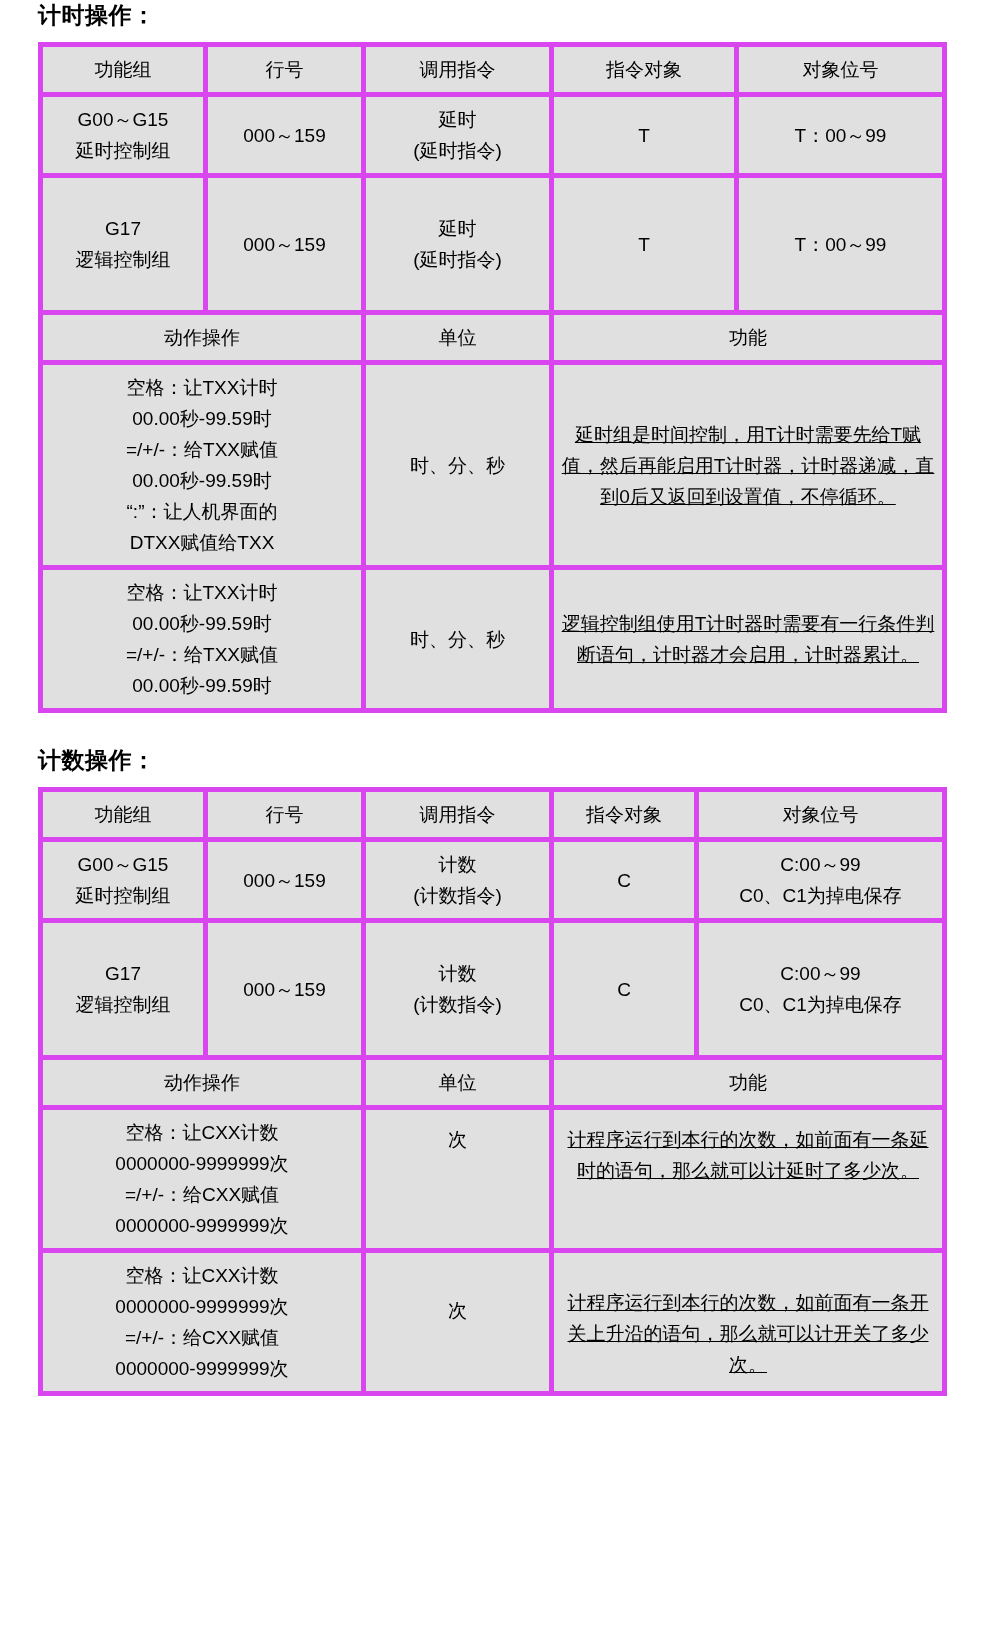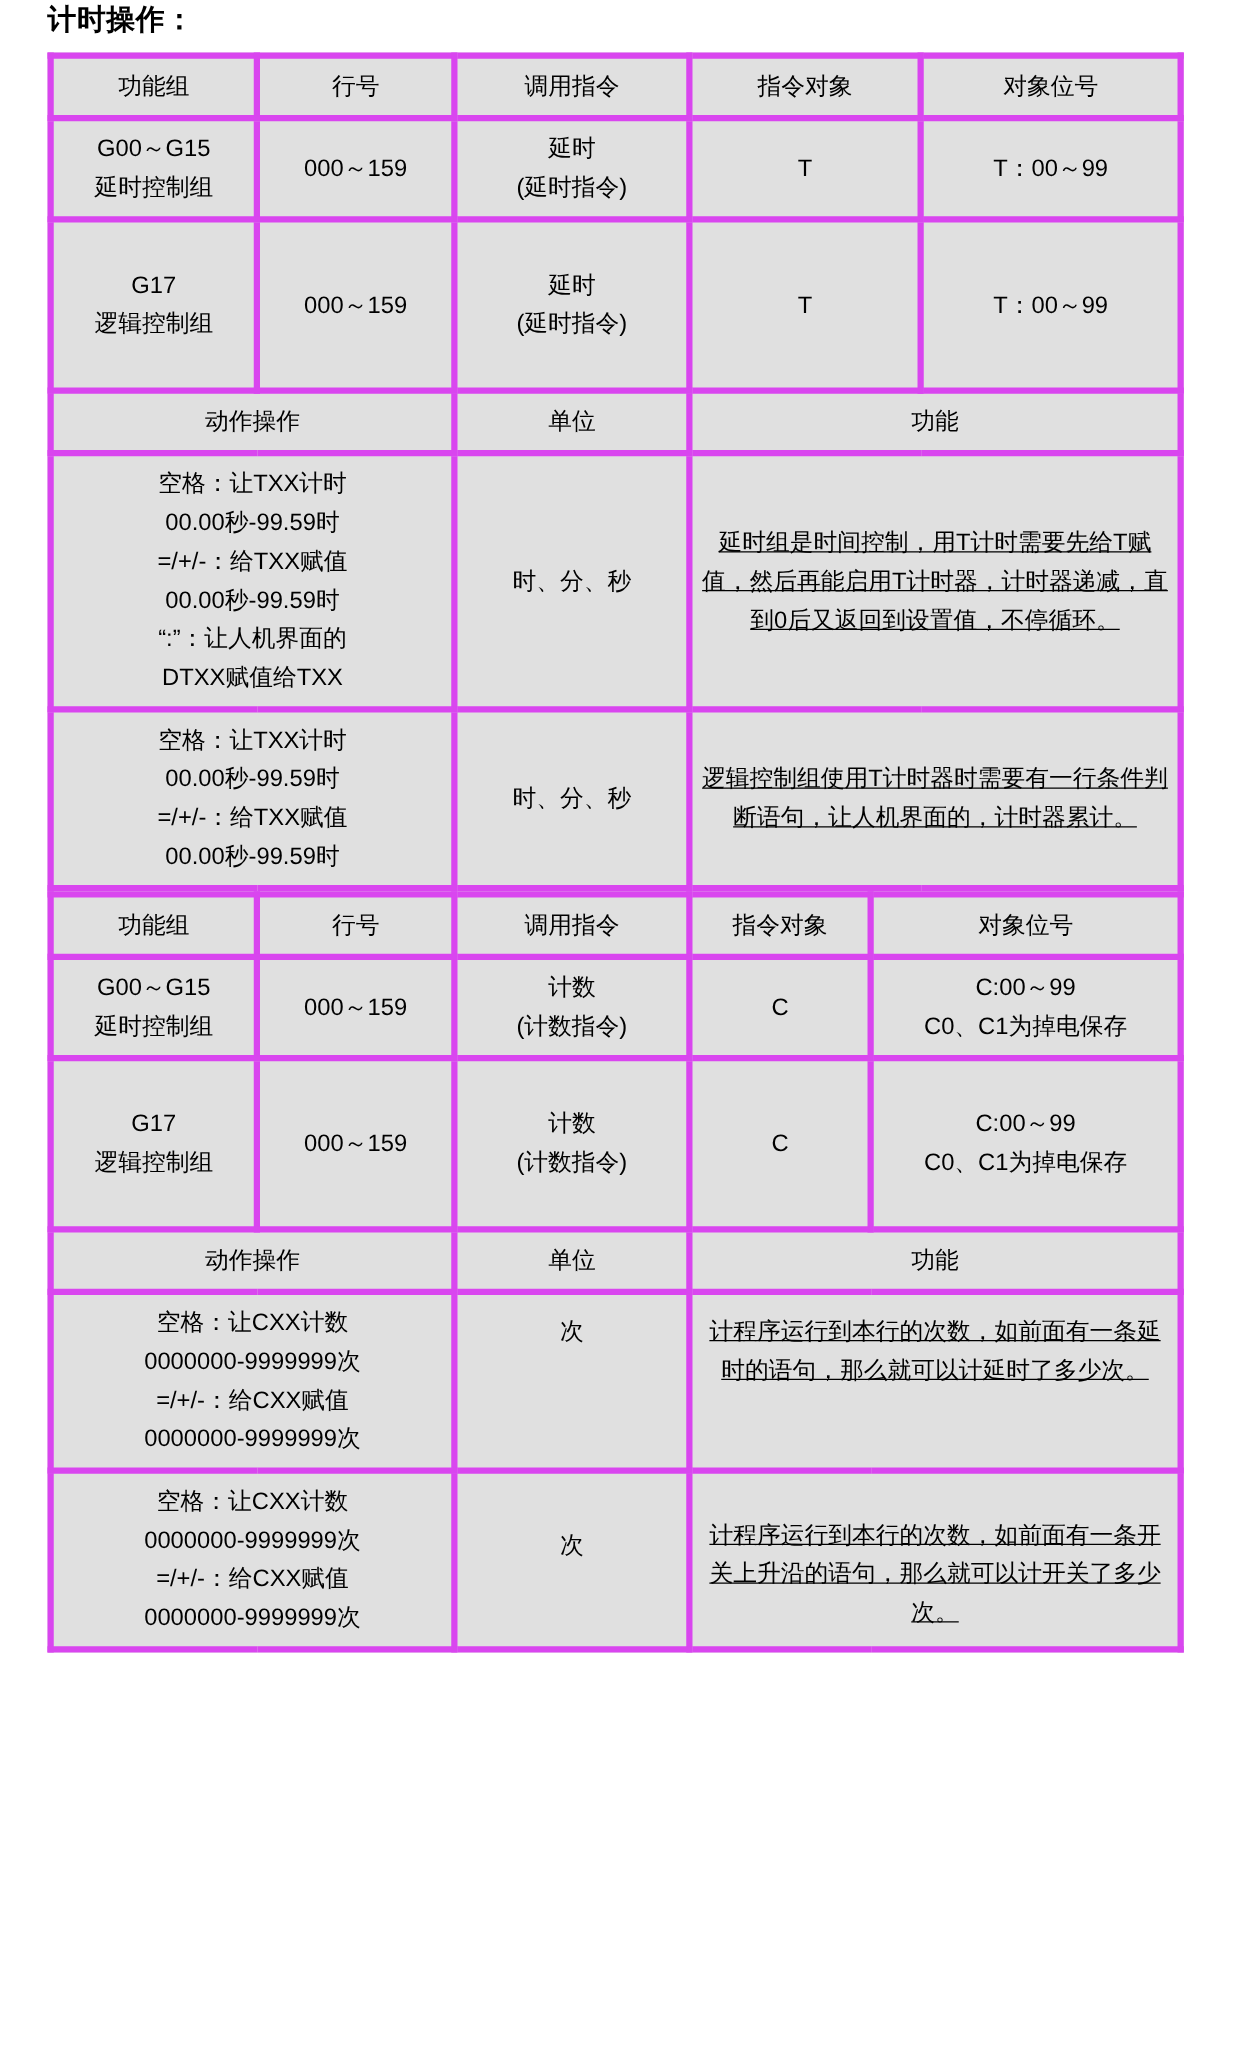--- a/index.html
+++ b/index.html
@@ -130,25 +130,26 @@
 DTXX赋值给TXX</td>
         <td>时、分、秒</td>
         <td colspan="2" class="desc">延时组是时间控制，用T计时需要先给T赋值，然后再能启用T计时器，计时器递减，直到0后又返回到设置值，不停循环。</td>
       </tr>
       <tr>
         <td colspan="2" class="multiline action-cell pad-top">空格：让TXX计时
     00.00秒-99.59时
 =/+/-：给TXX赋值
     00.00秒-99.59时</td>
         <td>时、分、秒</td>
-        <td colspan="2" class="desc">逻辑控制组使用T计时器时需要有一行条件判断语句，让人机界面的，计时器累计。</td>
+        <td colspan="2" class="desc">逻辑控制组使用T计时器时需要有一行条件判断语句，计时器才会启用，计时器累计。</td>
       </tr>
     </tbody>
   </table>
 
+  <h2 class="section-title second">计数操作：</h2>
 
   <table class="grid">
     <colgroup>
       <col style="width:165px">
       <col style="width:158px">
       <col style="width:188px">
       <col style="width:145px">
       <col style="width:248px">
     </colgroup>
     <thead>

